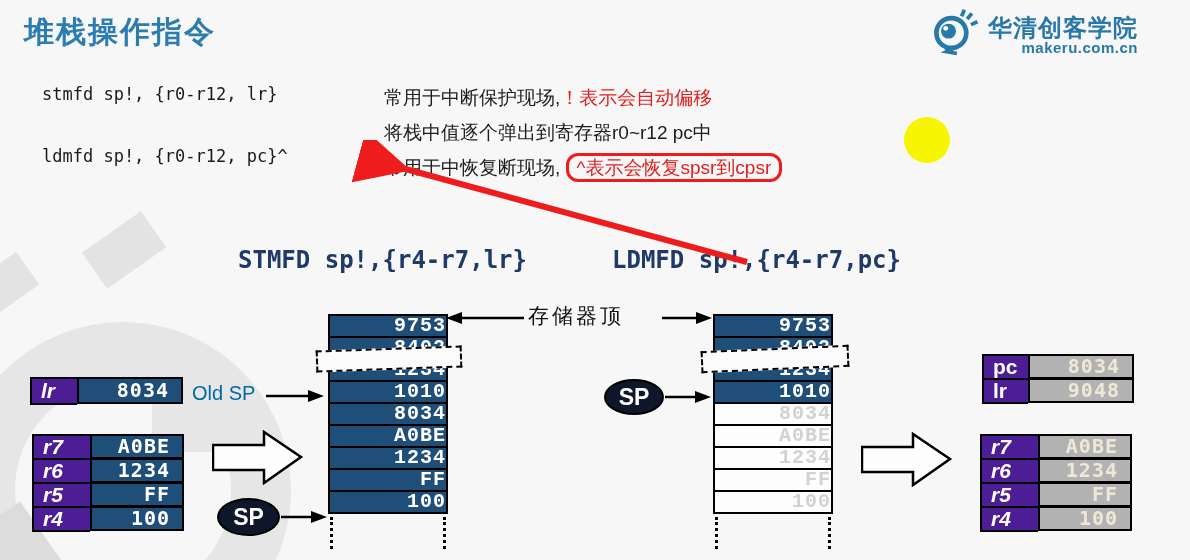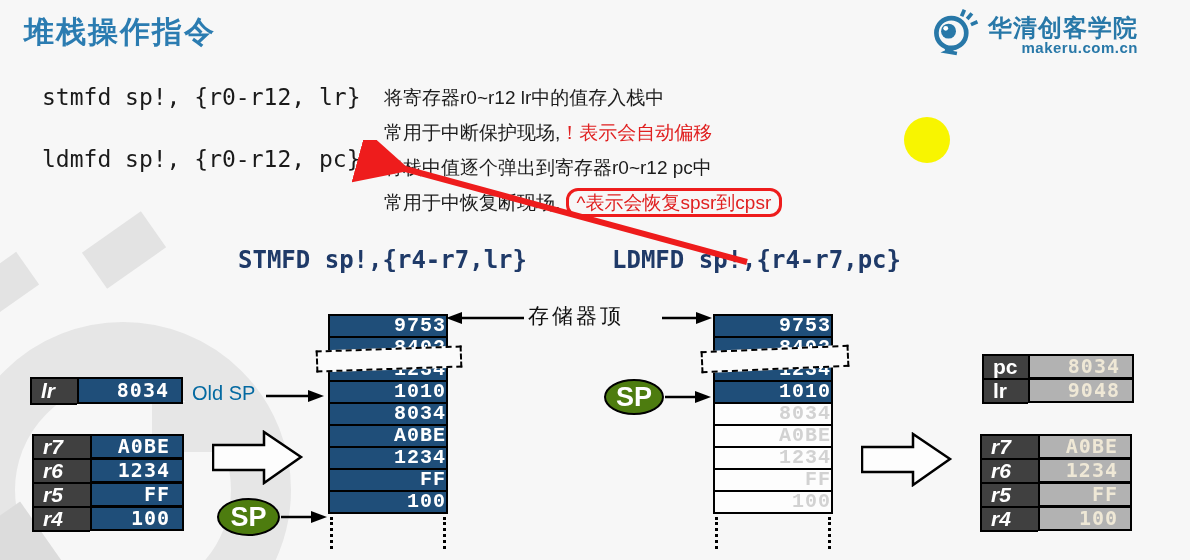--- a/index.html
+++ b/index.html
@@ -16,21 +16,21 @@
   .wm-bar{left:152px; top:402px; width:72px; height:50px; background:#e6e6e6;}
   .wm-corner{left:-26px; top:516px; width:74px; height:74px; background:#dcdcdc; transform:rotate(-35deg);}
   
   .page-title{position:absolute; left:24px; top:12px; font-size:30px; font-weight:bold;
     color:#2b7cb1; letter-spacing:2px; z-index:2;}
   .logo{position:absolute; left:928px; top:6px; display:flex; align-items:center; gap:4px; z-index:2;}
   .logo-text{display:flex; flex-direction:column; line-height:1.05;}
   .logo-name{font-size:24px; font-weight:bold; color:#2878a8; letter-spacing:1px;}
   .logo-domain{font-size:15px; font-weight:bold; color:#2878a8; letter-spacing:0.5px; align-self:flex-end;}
   
-  .code-line{position:absolute; font-family:"DejaVu Sans Mono", monospace; font-size:23px;
+  .code-line{position:absolute; font-family:"DejaVu Sans Mono", monospace; font-size:17px;
     color:#1a1a1a; z-index:2; white-space:pre;}
   .code-1{left:42px; top:84px;}
   .code-2{left:42px; top:146px;}
   .desc{position:absolute; left:384px; top:80px; width:480px; font-size:19px;
     line-height:35px; color:#1c1c1c; z-index:2;}
   .red-text{color:#e02020;}
   .red-boxed{color:#e02020; border:3px solid #ee1c1c; border-radius:12px; padding:1px 8px;}
   
   .red-arrow-svg{position:absolute; left:330px; top:140px; z-index:6;}
   .yellow-dot{position:absolute; left:904px; top:117px; width:46px; height:46px;
@@ -54,39 +54,39 @@
   .tear-left{left:316px; top:348px; width:146px; transform:rotate(-2deg);}
   .tear-right{left:701px; top:348px; width:148px; transform:rotate(-2.5deg);}
   .dots{position:absolute; width:0; height:32px; border-left:3px dotted #000; z-index:2;}
   
   .mem-top{position:absolute; left:528px; top:302px; font-size:21px; font-weight:400;
     color:#111; letter-spacing:3px; z-index:2;}
   
   .reg-group{position:absolute; z-index:2;}
   .reg-row{display:flex; margin-top:-2px;}
   .reg-row:first-child{margin-top:0;}
-  .reg-label{background:#404040; color:#fff; font-weight:bold; font-style:italic;
+  .reg-label{background:#4c1d95; color:#fff; font-weight:bold; font-style:italic;
     font-size:21px; line-height:25px; padding-left:9px; box-sizing:border-box;
     border:2px solid #000; border-right:none;}
   .reg-value{background:#1f4e79; color:#fff; font-family:"DejaVu Sans Mono", monospace;
     font-weight:bold; font-size:20px; letter-spacing:1px; line-height:21px; text-align:right;
     padding-right:12px; box-sizing:border-box; border:2px solid #000;}
   .reg-value.gray{background:#b2b2b2; color:#efe8d6;}
   .grp-lr{left:30px; top:377px;}
   .grp-lr .reg-label{width:47px; line-height:24px;} .grp-lr .reg-value{width:106px; line-height:23px; height:27px;}
   .grp-left-regs{left:32px; top:434px;}
   .grp-left-regs .reg-label{width:58px; line-height:22px;} .grp-left-regs .reg-value{width:94px; height:25px;}
   .grp-pclr{left:982px; top:354px;}
   .grp-pclr .reg-label{width:46px; line-height:22px; font-style:normal;} .grp-pclr .reg-value{width:106px; height:25px;}
   .grp-right-regs{left:980px; top:434px;}
   .grp-right-regs .reg-label{width:58px; line-height:22px;} .grp-right-regs .reg-value{width:94px; height:25px;}
   
   .old-sp{position:absolute; left:192px; top:382px; font-size:20px; color:#0369a1; z-index:2;}
-  .sp-oval{position:absolute; background:#4d7c0f; border:2px solid #000; border-radius:50%;
-    color:#fff; font-weight:bold; font-size:27px; display:flex; align-items:center;
+  .sp-oval{position:absolute; background:#0f172a; border:2px solid #000; border-radius:50%;
+    color:#fff; font-weight:bold; font-size:23px; display:flex; align-items:center;
     justify-content:center; z-index:2; box-sizing:border-box;}
   .sp-left{left:217px; top:498px; width:63px; height:38px;}
   .sp-right{left:604px; top:379px; width:60px; height:36px;}
   .arrow-svg{position:absolute; z-index:2;}
 </style>
 </head>
 <body>
 <div class="canvas">
 
   <div class="wm wm-dash1"></div>
@@ -112,21 +112,20 @@
     <span class="logo-text">
       <span class="logo-name">华清创客学院</span>
       <span class="logo-domain">makeru.com.cn</span>
     </span>
   </div>
 
   <div class="code-line code-1">stmfd sp!, {r0-r12, lr}</div>
   <div class="code-line code-2">ldmfd sp!, {r0-r12, pc}^</div>
 
   <div class="desc">
-    <div>将寄存器r0~r12 lr中的值存入栈中</div>
     <div><span>常用于中断保护现场,</span><span class="red-text">！表示会自动偏移</span></div>
     <div>将栈中值逐个弹出到寄存器r0~r12 pc中</div>
     <div><span>常用于中恢复断现场,</span> <span class="red-boxed">^表示会恢复spsr到cpsr</span></div>
   </div>
 
   <svg class="red-arrow-svg" width="460" height="145">
     <defs>
       <marker id="rah" markerWidth="9" markerHeight="9" refX="6" refY="4.5" orient="auto">
         <polygon points="0,4.5 9,0 9,9" fill="#ee1c1c"></polygon>
       </marker>

